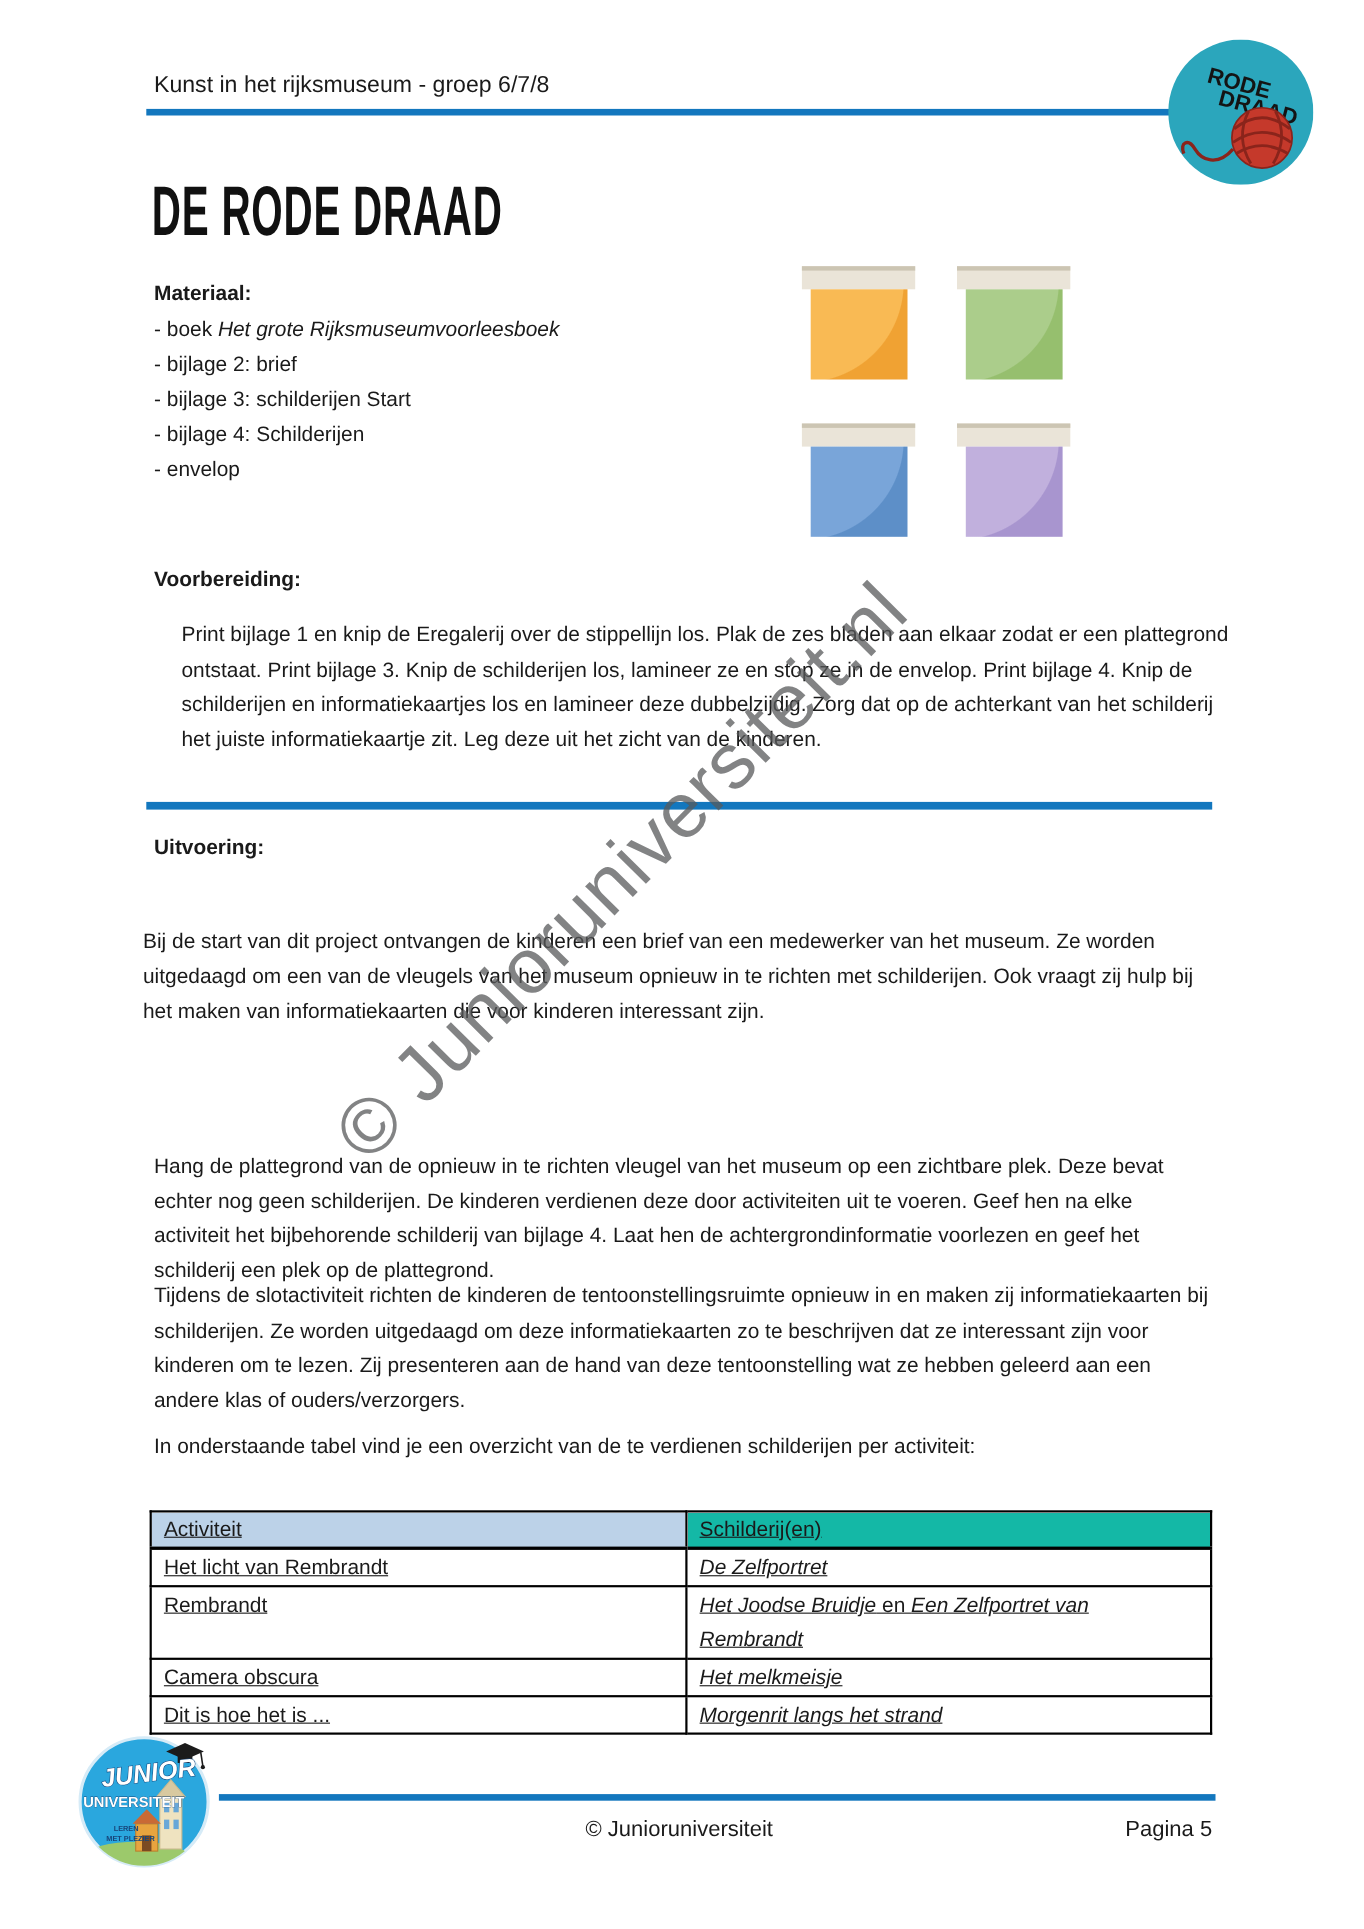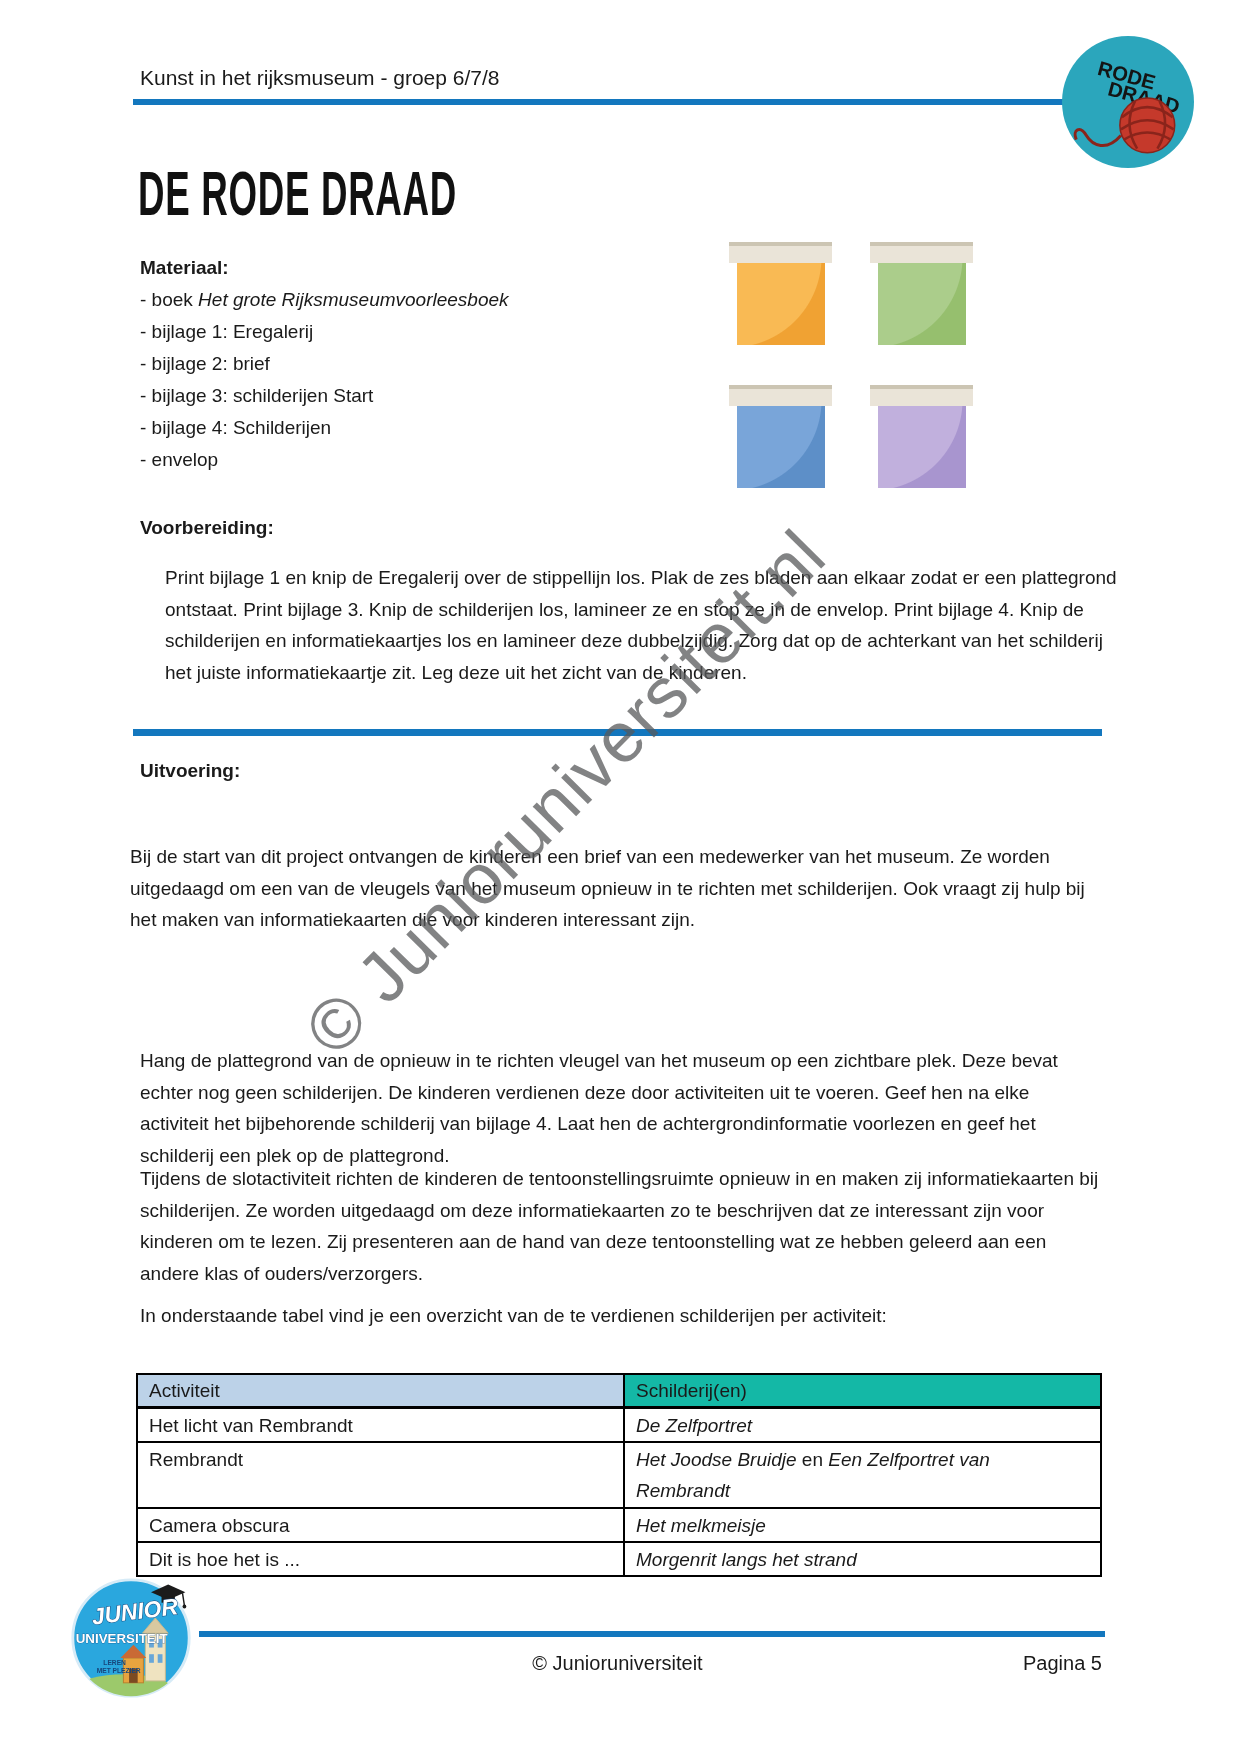--- a/index.html
+++ b/index.html
@@ -40,21 +40,21 @@
   .body-par  { width:960px; font-size:19px; line-height:31.5px; text-align:left; }
   .divider   { left:133px; top:729px; width:969px; height:7px; }
   .uitv-hd   { left:140px; top:760px; }
   .par1 { left:130px; top:822px; }
   .par2 { left:140px; top:1026px; }
   .par3 { left:140px; top:1144px; }
   .table-intro { left:140px; top:1305px; font-size:19px; }
 
   
   table.paintings { left:136px; top:1373px; width:966px; border-collapse:collapse;
-    font-size:19px; table-layout:fixed; }
+    font-size:19px; table-layout:fixed;text-decoration:underline; }
   table.paintings th, table.paintings td {
     border:2px solid #000; padding:0 11px; line-height:31px; vertical-align:middle;
     text-align:left; font-weight:normal; overflow:hidden;
   }
   table.paintings th { height:30px; border-bottom:3px solid #000; }
   table.paintings td { vertical-align:top; padding-top:1px; }
 
   
   .watermark {
     left:135px; top:752px; width:860px; text-align:center; white-space:nowrap;
@@ -95,21 +95,20 @@
   </svg>
 
   <div class="abs doc-title">DE RODE DRAAD</div>
 
   <div class="abs materiaal">
     <div class="hd">Materiaal:</div>
     <div>
       <span>- boek</span>
       <em>Het grote Rijksmuseumvoorleesboek</em>
     </div>
-    <div>- bijlage 1: Eregalerij</div>
     <div>- bijlage 2: brief</div>
     <div>- bijlage 3: schilderijen Start</div>
     <div>- bijlage 4: Schilderijen</div>
     <div>- envelop</div>
   </div>
 
   <div class="abs pots">
     <div class="pot">
         <div class="lid"></div>
         <div class="pbody" style="--l: #F9BA54; --d: #F0A233;"></div>

